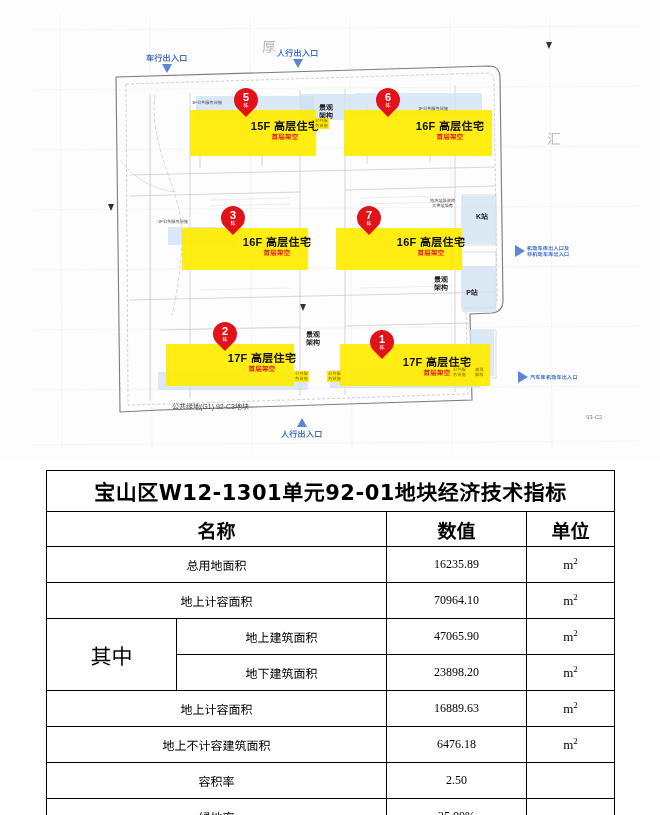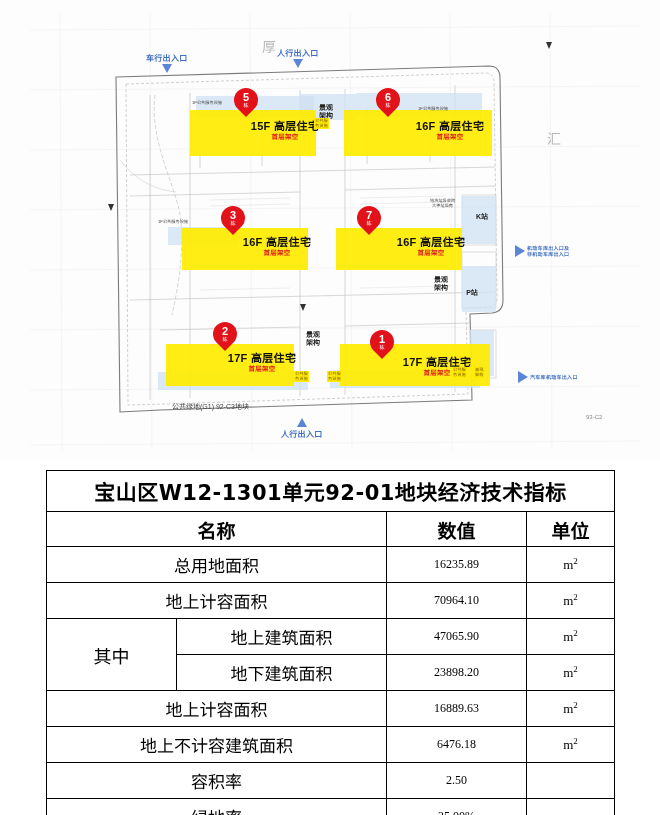--- a/index.html
+++ b/index.html
@@ -196,36 +196,36 @@
     font-weight: bold;
     height: 38px;
     letter-spacing: .5px;
   }
   td.hdr {
     font-size: 19px;
     font-weight: bold;
     height: 32px;
   }
   td.name {
-    font-size: 17px;
+    font-size: 12px;
     height: 33px;
   }
   td.val {
     font-size: 12px;
     height: 33px;
     font-family: "Liberation Serif", "DejaVu Serif", serif;
   }
   td.unit {
     font-size: 13px;
     height: 33px;
     font-family: "Liberation Serif", "DejaVu Serif", serif;
   }
   td.unit sup { font-size: 9px; }
   td.merge-label {
-    font-size: 18px;
+    font-size: 21px;
   }
 </style>
 </head>
 <body>
 
 <div id="site-plan">
 
   <svg id="plan-svg" viewBox="0 0 660 460">
 
     <g stroke="#e9e9e9" stroke-width="0.4">

